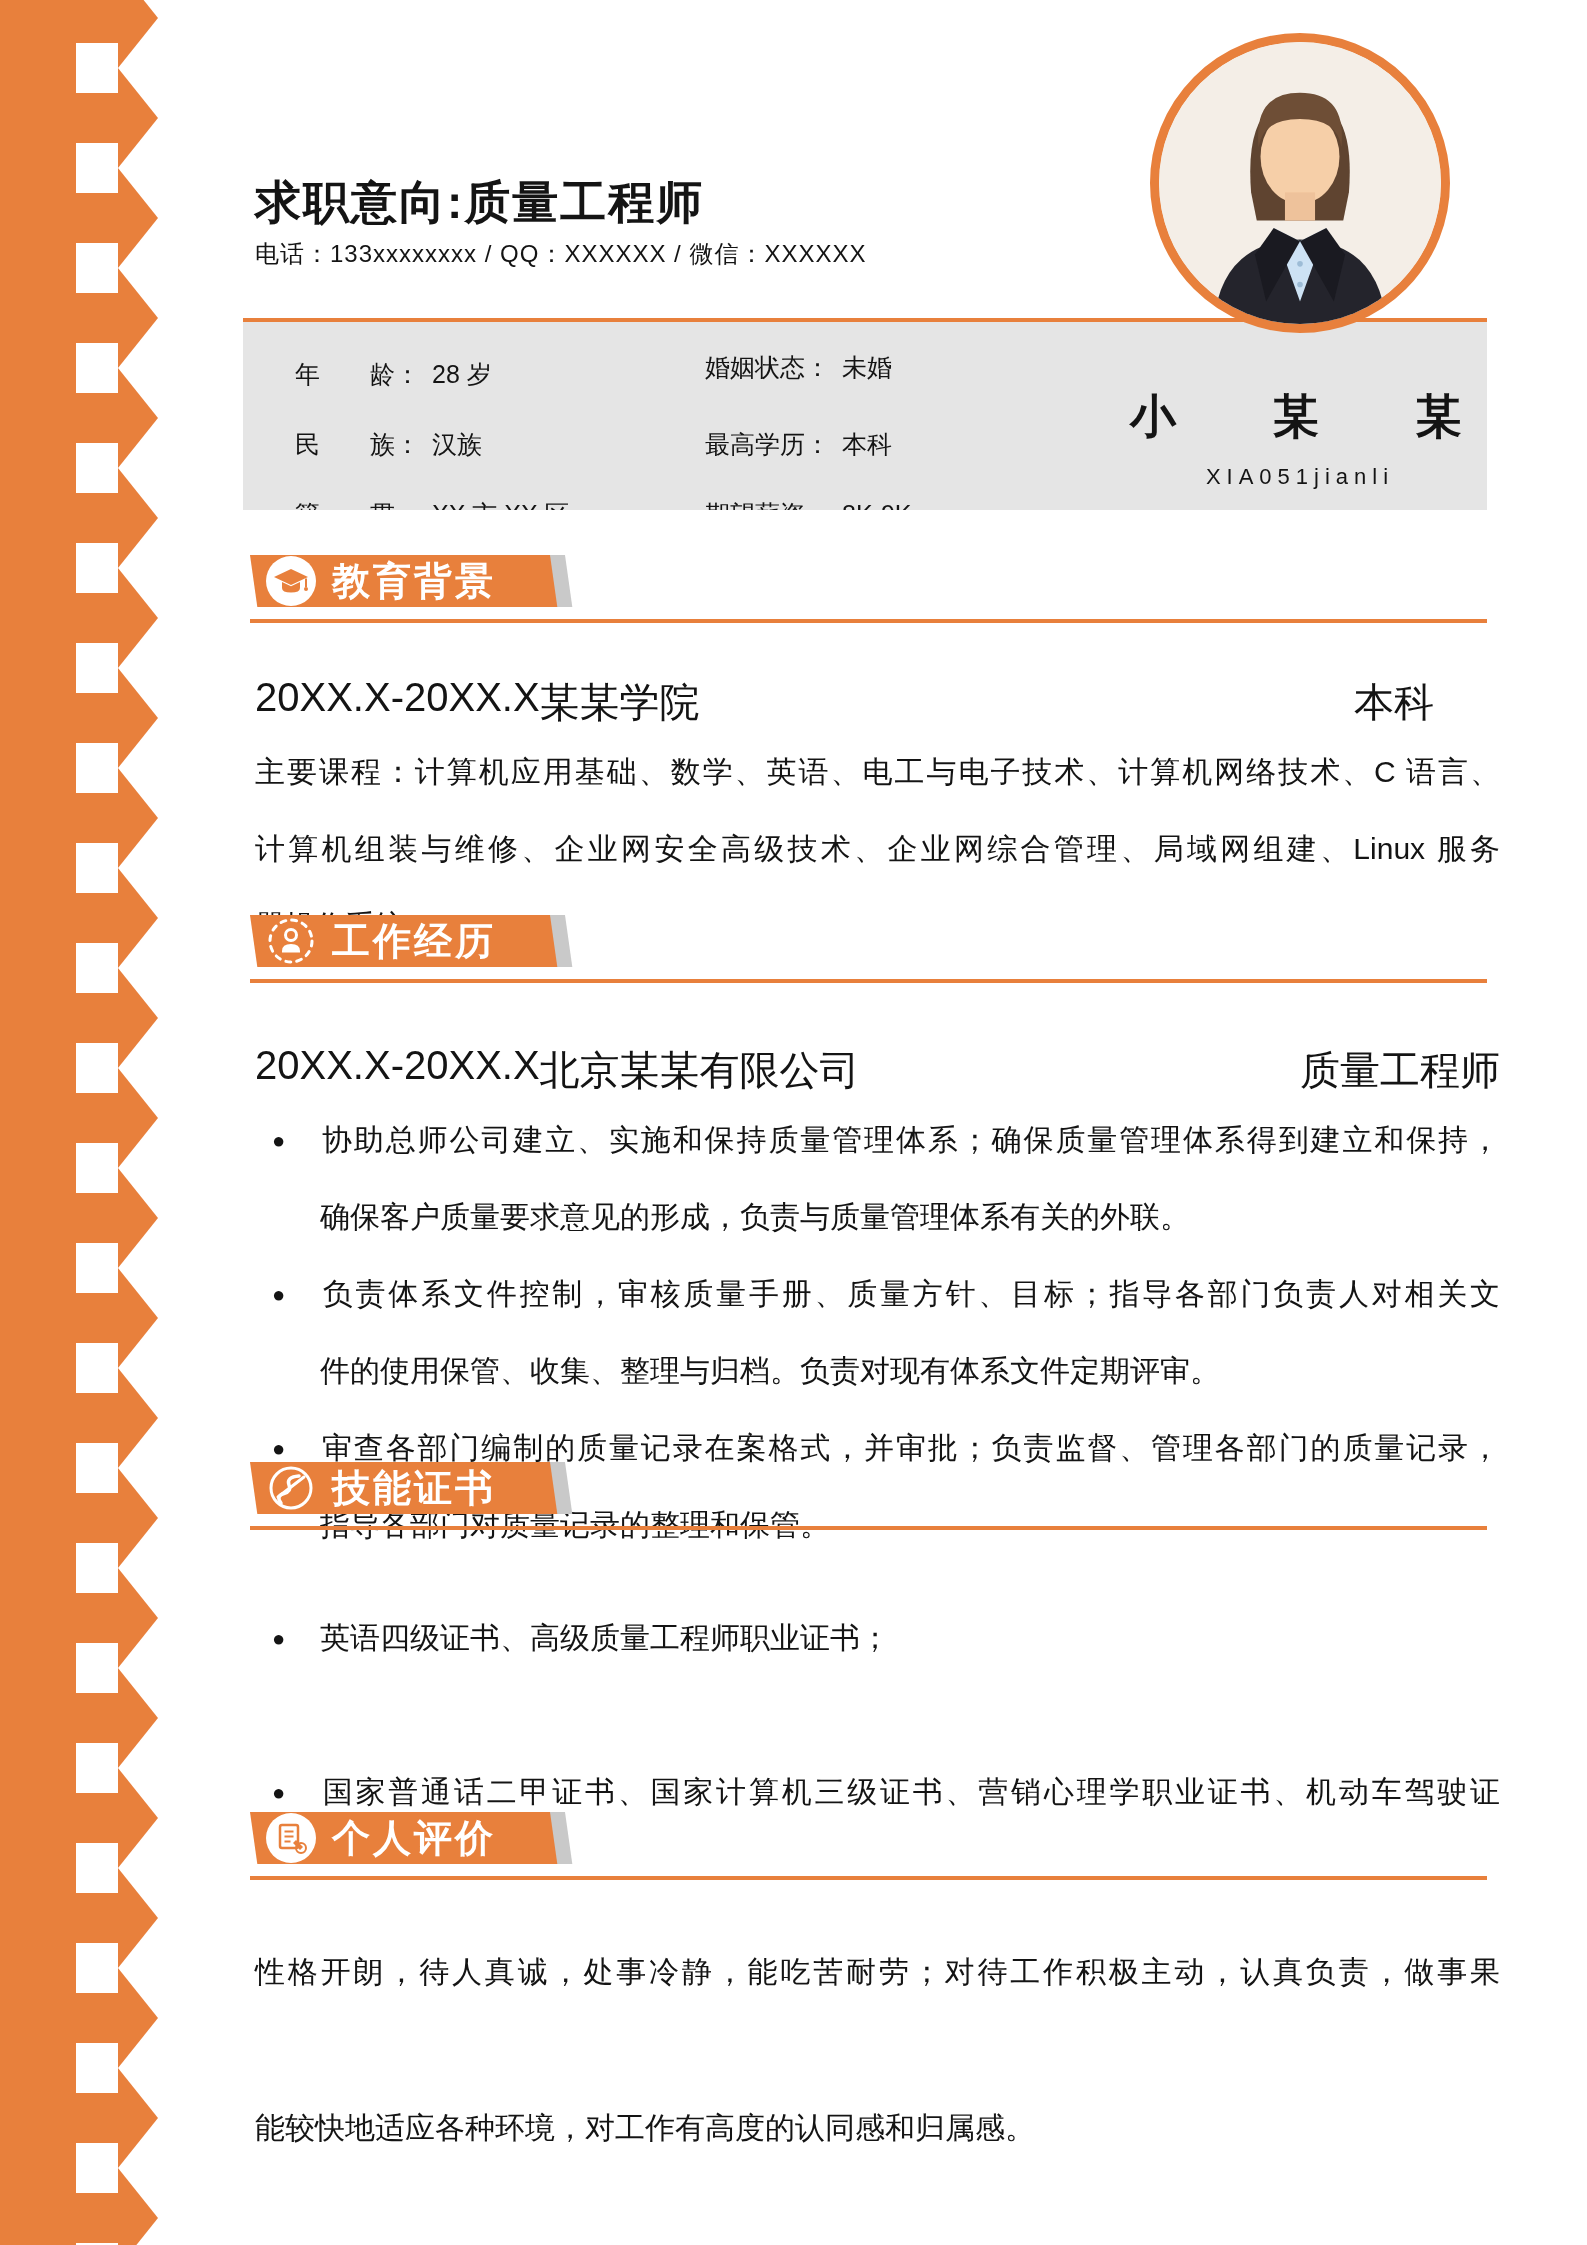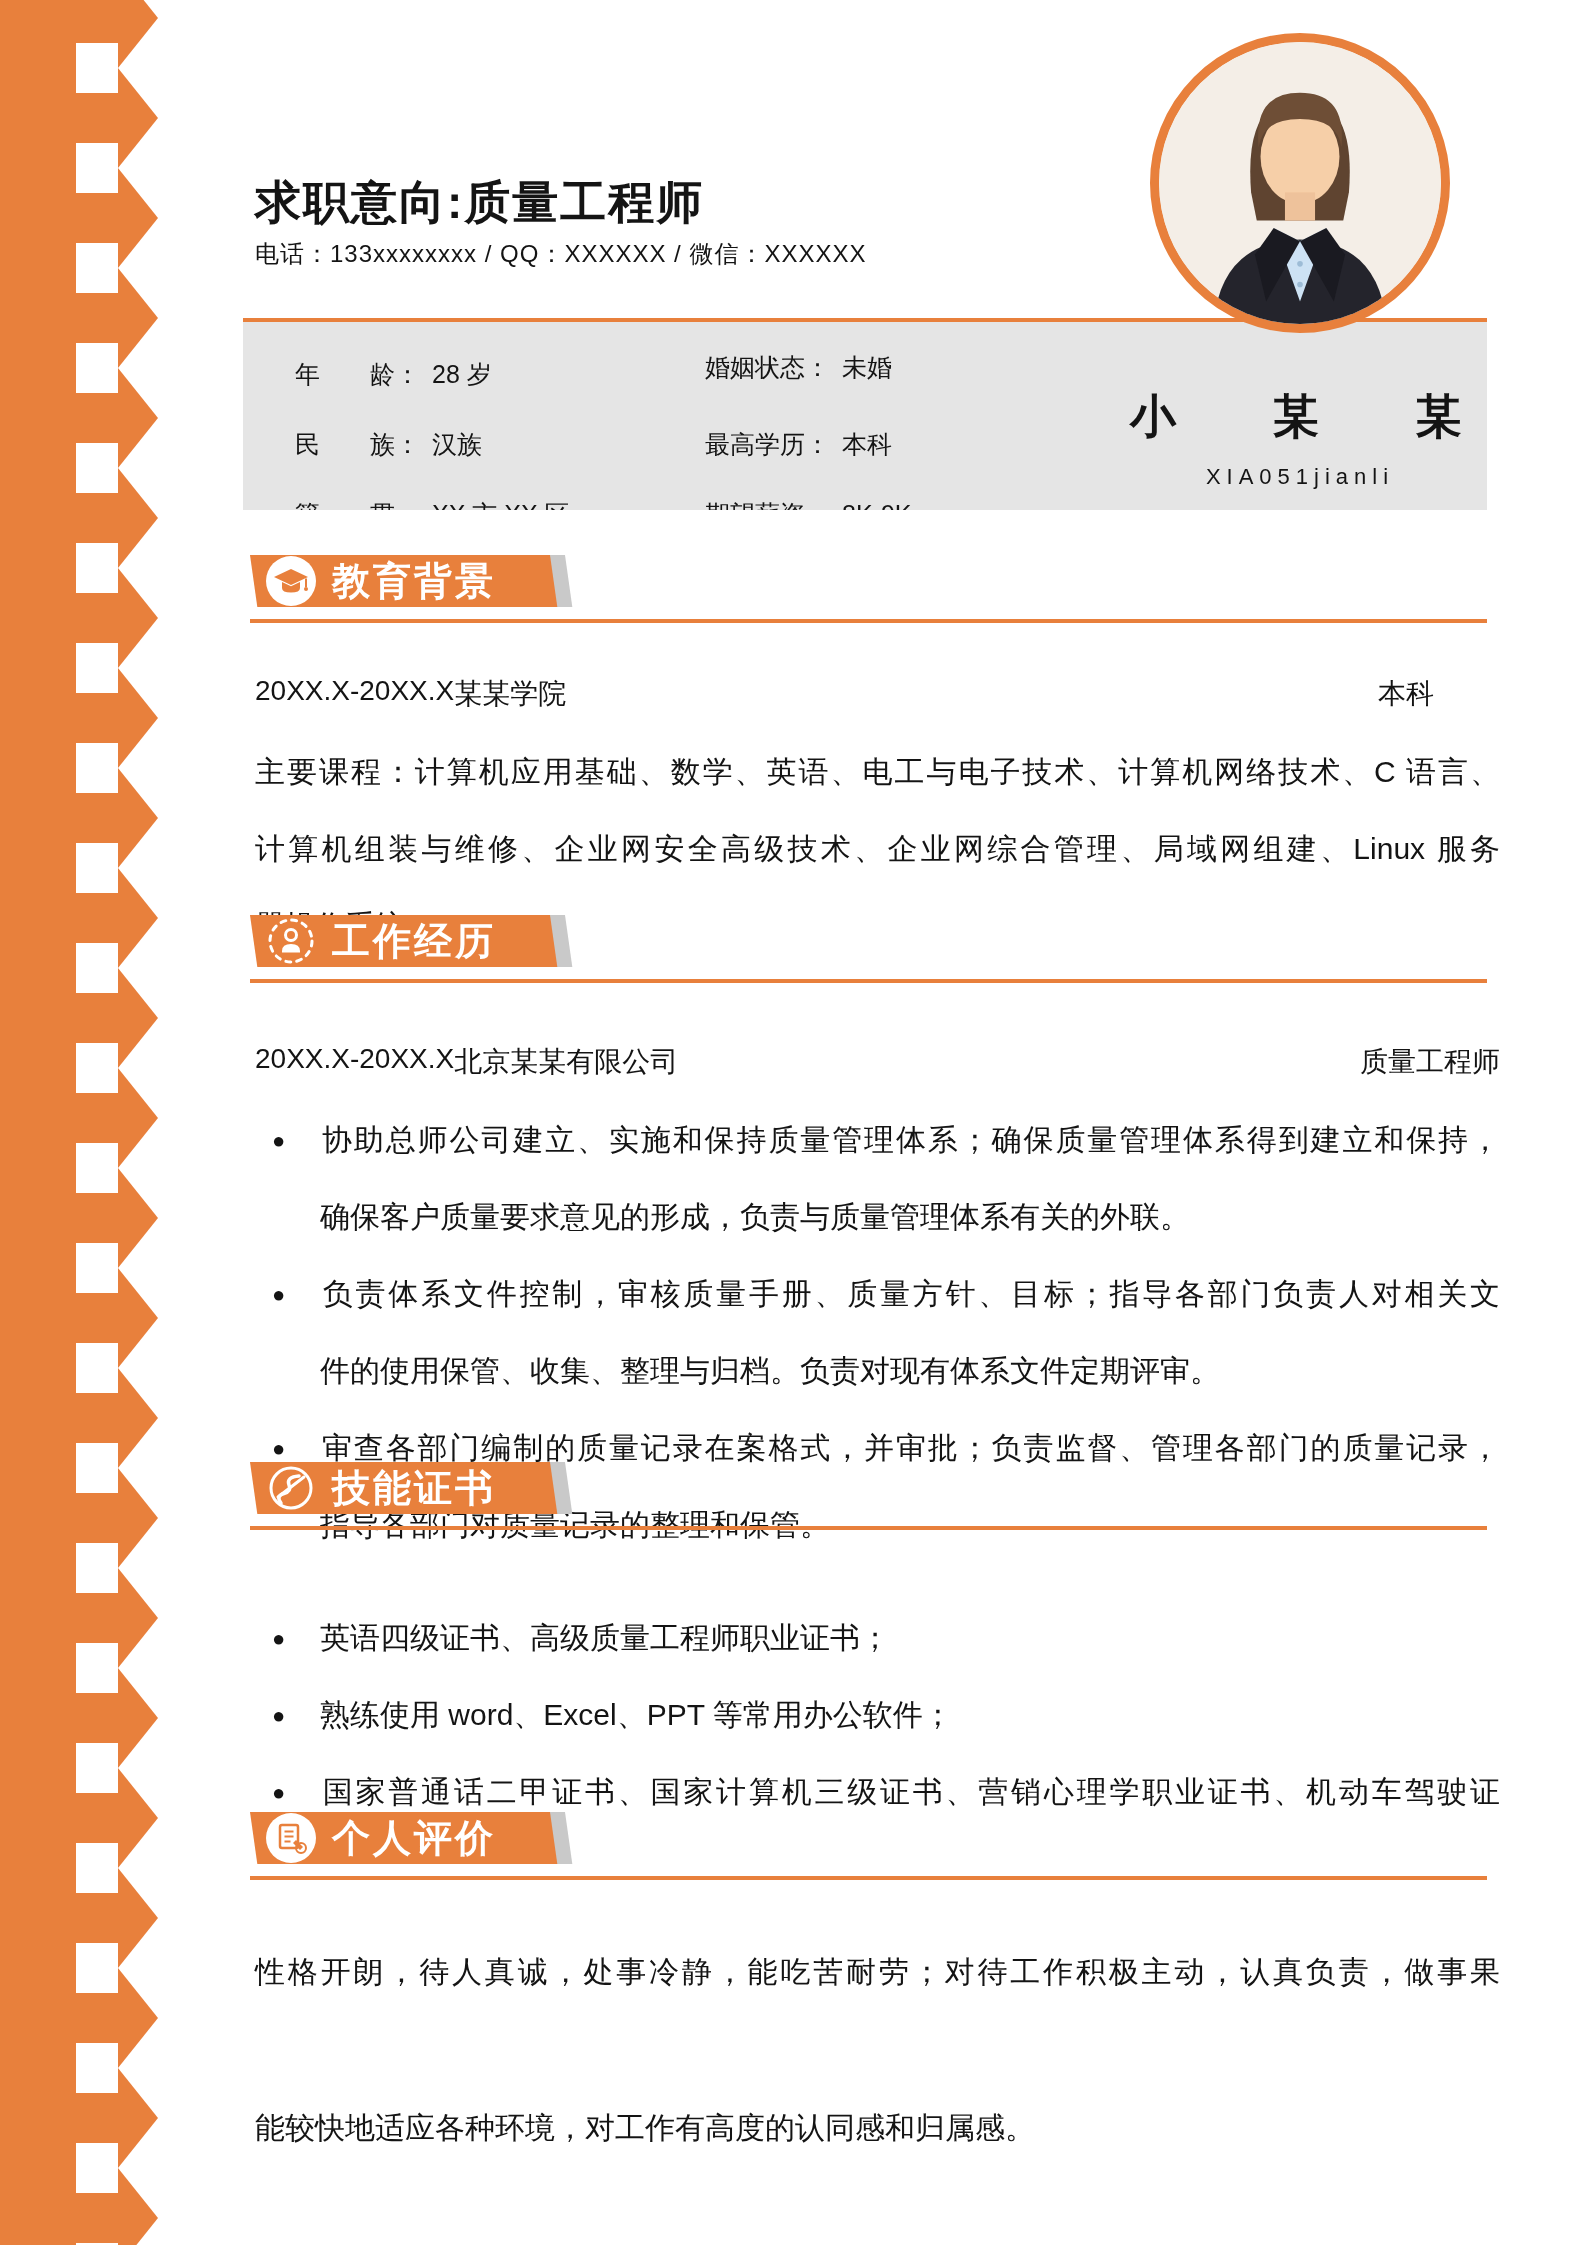--- a/index.html
+++ b/index.html
@@ -22,21 +22,21 @@
             letter-spacing:6px;white-space:nowrap;z-index:1;}
   .banner{left:250px;width:300px;height:52px;z-index:4;}
   .banner .shadow{position:absolute;inset:0;transform:skewX(8deg) translateX(15px);
                   transform-origin:0 0;background:#c9c9c9;}
   .banner .bg{position:absolute;inset:0;transform:skewX(8deg);transform-origin:0 0;background:#E8803C;}
   .banner .inner{position:absolute;inset:0;display:flex;align-items:center;gap:16px;padding-left:16px;}
   .banner .icon{width:50px;height:50px;flex:0 0 auto;}
   .banner .htxt{color:#fff;font-size:38px;font-weight:bold;letter-spacing:3px;white-space:nowrap;}
   .rule{left:250px;width:1237px;height:4px;background:#E8803C;z-index:3;}
   .row3{left:255px;top:0;width:1245px;display:flex;justify-content:space-between;
-        font-size:28px;white-space:nowrap;z-index:1;}
+        font-size:40px;white-space:nowrap;z-index:1;}
   .row3 .mid{flex:1;}
   .row3 .right{text-align:right;}
   .line{left:255px;width:1245px;font-size:30px;white-space:nowrap;z-index:1;}
   .just{white-space:normal;text-align:justify;text-align-last:justify;}
   .bline{left:272px;width:1228px;font-size:30px;z-index:1;white-space:nowrap;}
   .bline::before{content:"●";display:inline-block;width:48px;font-size:22px;vertical-align:2px;}
   .cline{left:320px;width:1180px;font-size:30px;white-space:nowrap;z-index:1;}
 </style>
 </head>
 <body>
@@ -142,21 +142,20 @@
       <svg class="icon" viewBox="0 0 50 50">
         <circle cx="25" cy="25" r="21" fill="none" stroke="#fff" stroke-width="3" stroke-dasharray="5 6" stroke-linecap="round"></circle>
         <circle cx="25" cy="19" r="5.5" fill="none" stroke="#fff" stroke-width="3"></circle>
         <path d="M16 35 q0-7 9-7 q9 0 9 7 v1.5 h-18 z" fill="#fff"></path>
       </svg>
       <span class="htxt">工作经历</span>
     </div>
   </div>
 
   <div class="abs bline" style="top:1618px">英语四级证书、高级质量工程师职业证书；</div>
-  <div class="abs bline" style="top:1695px">熟练使用 word、Excel、PPT 等常用办公软件；</div>
   <div class="abs bline just" style="top:1772px">国家普通话二甲证书、国家计算机三级证书、营销心理学职业证书、机动车驾驶证</div>
 
   <div class="abs rule" style="top:1526px"></div>
   <div class="abs banner" style="top:1462px">
     <div class="shadow"></div>
     <div class="bg"></div>
     <div class="inner">
       <svg class="icon" viewBox="0 0 50 50">
         <circle cx="25" cy="25" r="20" fill="none" stroke="#fff" stroke-width="3"></circle>
         <path d="M33 13 q-13 1 -10 9 q2.5 6.5 -5 8.5 q-8.5 2.5 -3 9.5" fill="none" stroke="#fff" stroke-width="3.5" stroke-linecap="round"></path>

